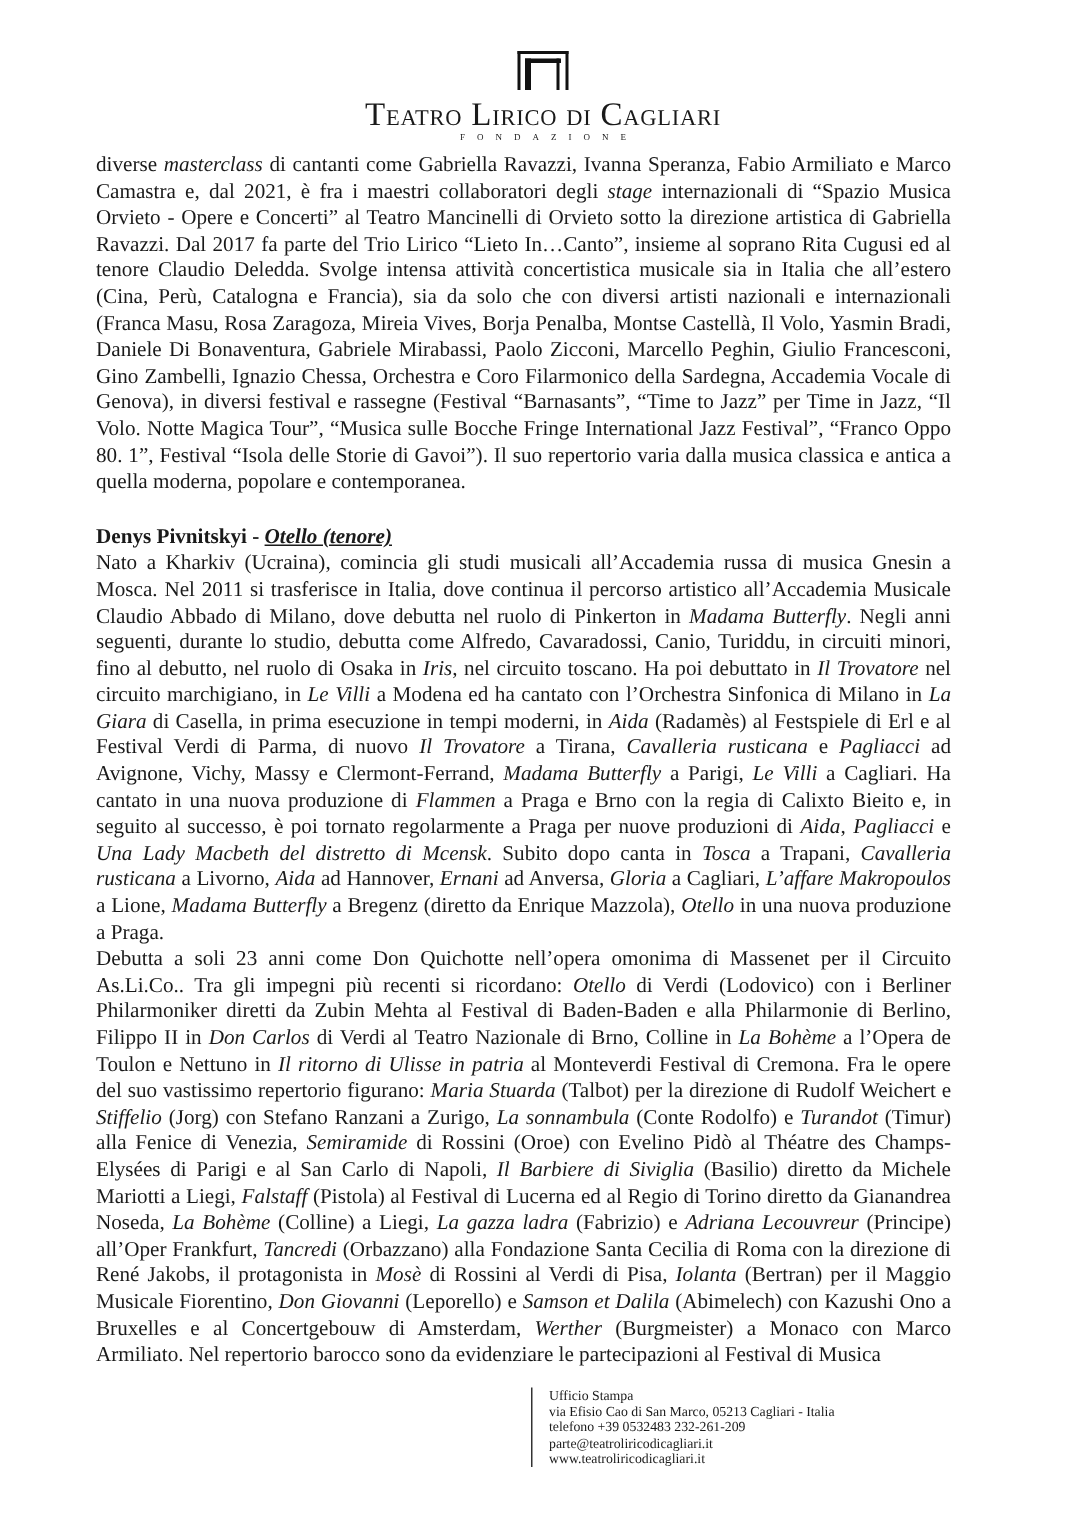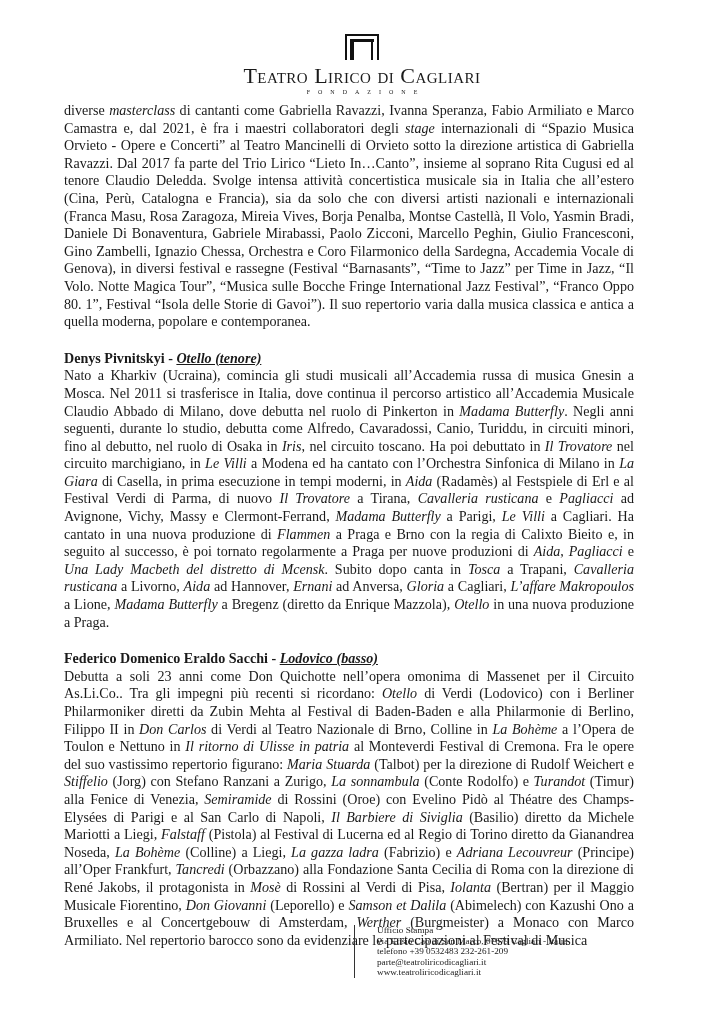--- a/index.html
+++ b/index.html
@@ -8,21 +8,21 @@
   .header { position: absolute; left: 0; top: 32px; width: 724px; text-align: center; }
   .logo-mark { width: 40px; height: 30px; margin: 0 auto; display: block; }
   .brand { font-size: 22px; letter-spacing: 0.5px; margin-top: 2px; line-height: 24px; font-variant: small-caps; }
   .brand-sub { font-size: 6px; letter-spacing: 8px; margin-top: 0px; line-height: 8px; padding-left: 8px; }
   .content { position: absolute; left: 64px; top: 102px; width: 570px;
              font-size: 14.1px; line-height: 17.6px; text-align: justify; }
   .content p { margin: 0; }
   .content .section-head { margin-top: 19px; font-weight: bold; }
   .content .section-head i { font-weight: bold; text-decoration: underline; }
   .footer { position: absolute; left: 354px; top: 925px; border-left: 1px solid #333;
-            padding-left: 22px; font-size: 9.2px; line-height: 10.6px; }
+            padding-left: 11px; font-size: 9.2px; line-height: 10.6px; }
 </style>
 </head>
 <body>
 
 <div class="header">
   <svg class="logo-mark" viewBox="0 0 40 30">
     <rect x="3" y="2" width="34" height="2" fill="#111"></rect>
     <rect x="3" y="2" width="2" height="26" fill="#111"></rect>
     <rect x="35" y="2" width="2" height="26" fill="#111"></rect>
     <rect x="8" y="7" width="24" height="3" fill="#111"></rect>
@@ -34,25 +34,22 @@
 </div>
 
 <div class="content">
   <p>diverse <i>masterclass</i> di cantanti come Gabriella Ravazzi, Ivanna Speranza, Fabio Armiliato e Marco Camastra e, dal 2021, è fra i maestri collaboratori degli <i>stage</i> internazionali di “Spazio Musica Orvieto - Opere e Concerti” al Teatro Mancinelli di Orvieto sotto la direzione artistica di Gabriella Ravazzi. Dal 2017 fa parte del Trio Lirico “Lieto In…Canto”, insieme al soprano Rita Cugusi ed al tenore Claudio Deledda. Svolge intensa attività concertistica musicale sia in Italia che all’estero (Cina, Perù, Catalogna e Francia), sia da solo che con diversi artisti nazionali e internazionali (Franca Masu, Rosa Zaragoza, Mireia Vives, Borja Penalba, Montse Castellà, Il Volo, Yasmin Bradi, Daniele Di Bonaventura, Gabriele Mirabassi, Paolo Zicconi, Marcello Peghin, Giulio Francesconi, Gino Zambelli, Ignazio Chessa, Orchestra e Coro Filarmonico della Sardegna, Accademia Vocale di Genova), in diversi festival e rassegne (Festival “Barnasants”, “Time to Jazz” per Time in Jazz, “Il Volo. Notte Magica Tour”, “Musica sulle Bocche Fringe International Jazz Festival”, “Franco Oppo 80. 1”, Festival “Isola delle Storie di Gavoi”). Il suo repertorio varia dalla musica classica e antica a quella moderna, popolare e contemporanea.</p>
 
   <p class="section-head">
     <span>Denys Pivnitskyi</span><span> - </span><i>Otello (tenore)</i>
   </p>
   <p>Nato a Kharkiv (Ucraina), comincia gli studi musicali all’Accademia russa di musica Gnesin a Mosca. Nel 2011 si trasferisce in Italia, dove continua il percorso artistico all’Accademia Musicale Claudio Abbado di Milano, dove debutta nel ruolo di Pinkerton in <i>Madama Butterfly</i>. Negli anni seguenti, durante lo studio, debutta come Alfredo, Cavaradossi, Canio, Turiddu, in circuiti minori, fino al debutto, nel ruolo di Osaka in <i>Iris</i>, nel circuito toscano. Ha poi debuttato in <i>Il Trovatore</i> nel circuito marchigiano, in <i>Le Villi</i> a Modena ed ha cantato con l’Orchestra Sinfonica di Milano in <i>La Giara</i> di Casella, in prima esecuzione in tempi moderni, in <i>Aida</i> (Radamès) al Festspiele di Erl e al Festival Verdi di Parma, di nuovo <i>Il Trovatore</i> a Tirana, <i>Cavalleria rusticana</i> e <i>Pagliacci</i> ad Avignone, Vichy, Massy e Clermont-Ferrand, <i>Madama Butterfly</i> a Parigi, <i>Le Villi</i> a Cagliari. Ha cantato in una nuova produzione di <i>Flammen</i> a Praga e Brno con la regia di Calixto Bieito e, in seguito al successo, è poi tornato regolarmente a Praga per nuove produzioni di <i>Aida</i>, <i>Pagliacci</i> e <i>Una Lady Macbeth del distretto di Mcensk</i>. Subito dopo canta in <i>Tosca</i> a Trapani, <i>Cavalleria rusticana</i> a Livorno, <i>Aida</i> ad Hannover, <i>Ernani</i> ad Anversa, <i>Gloria</i> a Cagliari, <i>L’affare Makropoulos</i> a Lione, <i>Madama Butterfly</i> a Bregenz (diretto da Enrique Mazzola), <i>Otello</i> in una nuova produzione a Praga.</p>
 
-  <p class="section-head">
-    <span>Federico Domenico Eraldo Sacchi</span><span> - </span><i>Lodovico (basso)</i>
-  </p>
   <p>Debutta a soli 23 anni come Don Quichotte nell’opera omonima di Massenet per il Circuito As.Li.Co.. Tra gli impegni più recenti si ricordano: <i>Otello</i> di Verdi (Lodovico) con i Berliner Philarmoniker diretti da Zubin Mehta al Festival di Baden-Baden e alla Philarmonie di Berlino, Filippo II in <i>Don Carlos</i> di Verdi al Teatro Nazionale di Brno, Colline in <i>La Bohème</i> a l’Opera de Toulon e Nettuno in <i>Il ritorno di Ulisse in patria</i> al Monteverdi Festival di Cremona. Fra le opere del suo vastissimo repertorio figurano: <i>Maria Stuarda</i> (Talbot) per la direzione di Rudolf Weichert e <i>Stiffelio</i> (Jorg) con Stefano Ranzani a Zurigo, <i>La sonnambula</i> (Conte Rodolfo) e <i>Turandot</i> (Timur) alla Fenice di Venezia, <i>Semiramide</i> di Rossini (Oroe) con Evelino Pidò al Théatre des Champs-Elysées di Parigi e al San Carlo di Napoli, <i>Il Barbiere di Siviglia</i> (Basilio) diretto da Michele Mariotti a Liegi, <i>Falstaff</i> (Pistola) al Festival di Lucerna ed al Regio di Torino diretto da Gianandrea Noseda, <i>La Bohème</i> (Colline) a Liegi, <i>La gazza ladra</i> (Fabrizio) e <i>Adriana Lecouvreur</i> (Principe) all’Oper Frankfurt, <i>Tancredi</i> (Orbazzano) alla Fondazione Santa Cecilia di Roma con la direzione di René Jakobs, il protagonista in <i>Mosè</i> di Rossini al Verdi di Pisa, <i>Iolanta</i> (Bertran) per il Maggio Musicale Fiorentino, <i>Don Giovanni</i> (Leporello) e <i>Samson et Dalila</i> (Abimelech) con Kazushi Ono a Bruxelles e al Concertgebouw di Amsterdam, <i>Werther</i> (Burgmeister) a Monaco con Marco Armiliato. Nel repertorio barocco sono da evidenziare le partecipazioni al Festival di Musica</p>
 </div>
 
 <div class="footer">
   <div>Ufficio Stampa</div>
-  <div>via Efisio Cao di San Marco, 07679 Cagliari - Italia</div>
+  <div>via Efisio Cao di San Marco, 05213 Cagliari - Italia</div>
   <div>telefono +39 0532483 232-261-209</div>
   <div>parte@teatroliricodicagliari.it</div>
   <div>www.teatroliricodicagliari.it</div>
 </div>
 
 </body></html>

